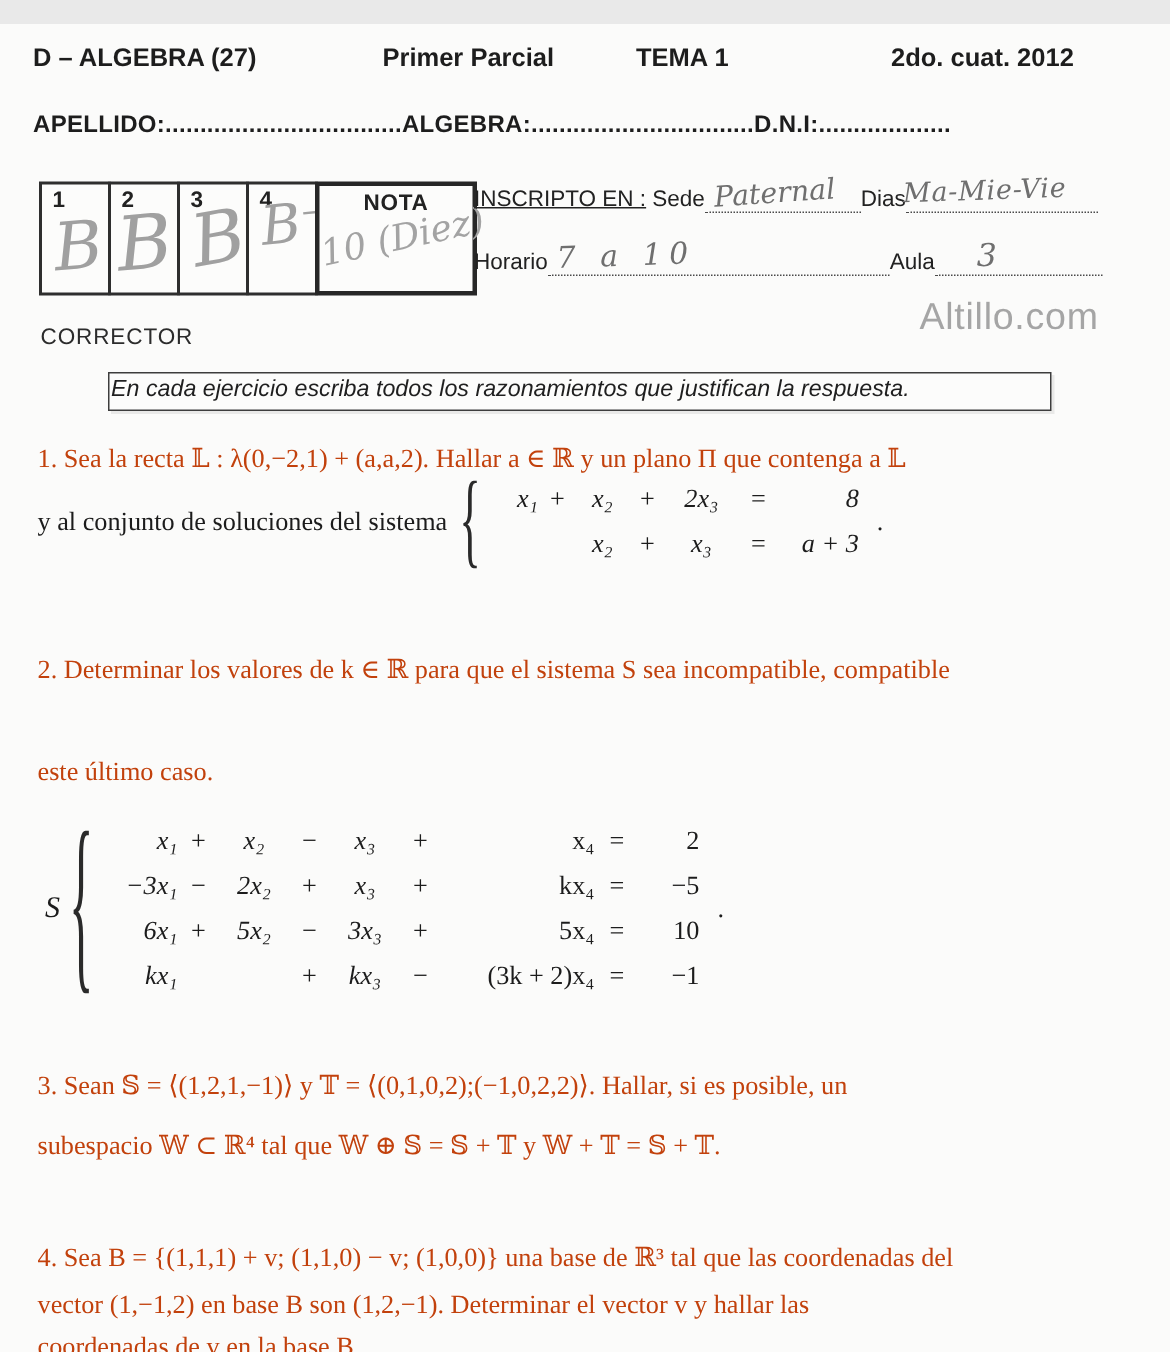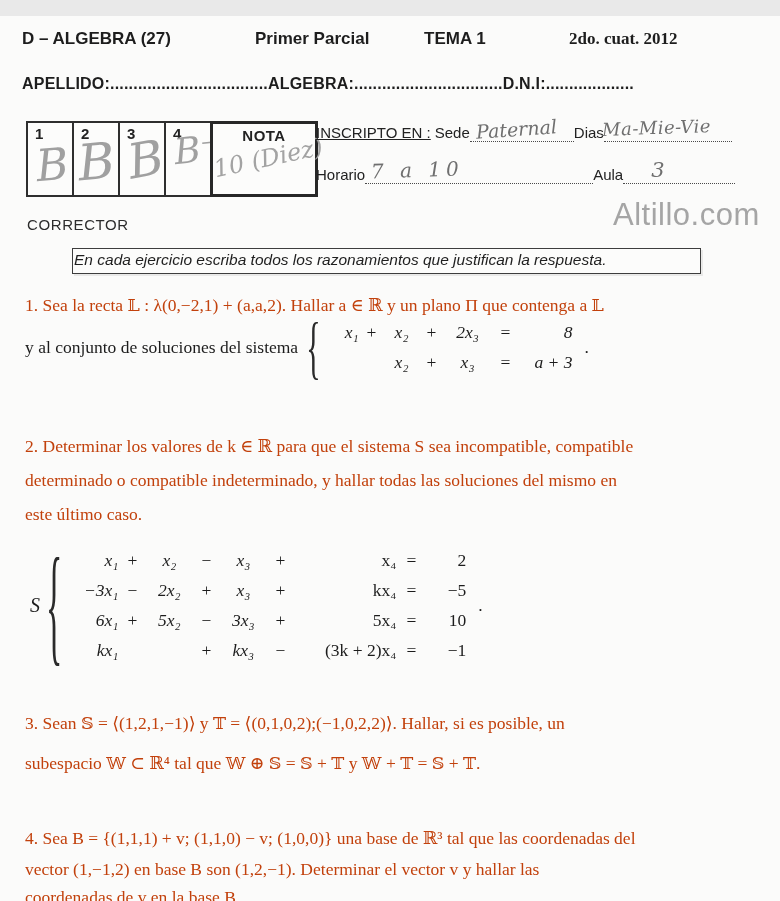--- a/index.html
+++ b/index.html
@@ -3,21 +3,21 @@
 <meta charset="utf-8">
 <style>
   html,body{margin:0;padding:0;background:#e9e9e9;}
   .page{
     position:relative;width:780px;height:901px;margin:16px auto;
     background:#fbfbfa;overflow:hidden;color:#242424;
     font-family:"Liberation Sans",sans-serif;
   }
   
   .h-item{position:absolute;top:13px;font-weight:bold;font-size:17px;color:#1d1d1d;white-space:nowrap;}
-  .h-course{left:22px;} .h-exam{left:255px;} .h-tema{left:424px;} .h-term{left:569px;font-family:Liberation Serif, serif;}
+  .h-course{left:22px;} .h-exam{left:255px;} .h-tema{left:424px;} .h-term{left:594px;}
   .id-line{position:absolute;left:22px;top:59px;font-weight:bold;font-size:16px;color:#1d1d1d;white-space:nowrap;letter-spacing:.2px;}
   
   .gtable{position:absolute;left:26px;top:105px;display:flex;align-items:stretch;height:76px;}
   .gcell{width:44px;border:2px solid #2e2e2e;margin-left:-2px;position:relative;background:#fcfcfb;}
   .gcell:first-child{margin-left:0;}
   .gnum{position:absolute;top:2px;left:7px;font-weight:bold;font-size:15px;color:#222;}
   .gscore{position:absolute;top:16px;left:8px;font-family:"DejaVu Serif",serif;font-style:italic;
           font-size:44px;color:#a0a0a0;font-weight:300;transform:rotate(-5deg);}
   .gcell:nth-child(2) .gscore{font-size:50px;top:10px;left:4px;}
   .gcell:nth-child(3) .gscore{font-size:48px;top:8px;transform:rotate(-10deg);}
@@ -33,21 +33,21 @@
   .ins-title{text-decoration:underline;margin-right:4px;}
   .fill{position:relative;border-bottom:1.6px dotted #4a4a4a;height:17px;}
   .f-sede{width:104px;} .f-dias{width:128px;} .f-horario{width:228px;} .f-aula{width:112px;}
   .hand{position:absolute;bottom:1px;left:6px;font-family:"DejaVu Serif",serif;font-style:italic;
         color:#6f6f6f;font-size:19px;white-space:nowrap;}
   .hand-sede{transform:rotate(-4deg);}
   .hand-dias{left:-2px;bottom:3px;font-size:18px;letter-spacing:.5px;transform:rotate(-2deg);}
   .hand-horario{font-size:20px;letter-spacing:5px;transform:rotate(-2deg);}
   .hand-aula{left:28px;font-size:21px;}
   .corrector{position:absolute;left:27px;top:200px;font-size:15px;color:#2c2c2c;letter-spacing:.6px;}
-  .watermark{position:absolute;left:613px;top:181px;font-size:31px;color:#a5a5a5;font-weight:500;letter-spacing:.5px;}
+  .watermark{position:absolute;left:613px;top:181px;font-size:25px;color:#a5a5a5;font-weight:500;letter-spacing:.5px;}
   
   .instr{position:absolute;left:72px;top:232px;width:622px;border:1.5px solid #3d3d3d;
          box-shadow:2px 2px 0 rgba(0,0,0,.07);padding:2px 4px 4px 1px;
          font-style:italic;font-size:15.5px;color:#1f1f1f;background:#fcfcfb;white-space:nowrap;}
   
   .ser{font-family:"Liberation Serif","DejaVu Serif","DejaVu Sans",serif;}
   .exline{position:absolute;left:25px;font-size:17.5px;color:#c2410c;white-space:nowrap;}
   .ex1-l1{top:279px;} .ex2-l1{top:420px;} .ex2-l2{top:454px;} .ex2-l3{top:488px;}
   .ex3-l1{top:697px;} .ex3-l2{top:737px;}
   .ex4-l1{top:812px;} .ex4-l2{top:843px;} .ex4-l3{top:871px;}
@@ -158,21 +158,20 @@
         <span>x₂</span>
         <span>+</span>
         <span>x₃</span>
         <span>=</span>
         <span>a + 3</span>
     </div>
     <span class="sys-tail">.</span>
   </div>
 
   <div class="exline ser ex2-l1">2. Determinar los valores de  k ∈ ℝ  para que el sistema  S  sea incompatible, compatible</div>
-  <div class="exline ser ex2-l2">determinado o compatible indeterminado, y hallar todas las soluciones del mismo en</div>
   <div class="exline ser ex2-l3">este último caso.</div>
   <div class="syswrap sys2wrap ser">
     <span class="slabel">S</span>
     <span class="brace brace2">{</span>
     <div class="sys sys2">
       <span>x₁</span>
         <span>+</span>
         <span>x₂</span>
         <span>−</span>
         <span>x₃</span>

